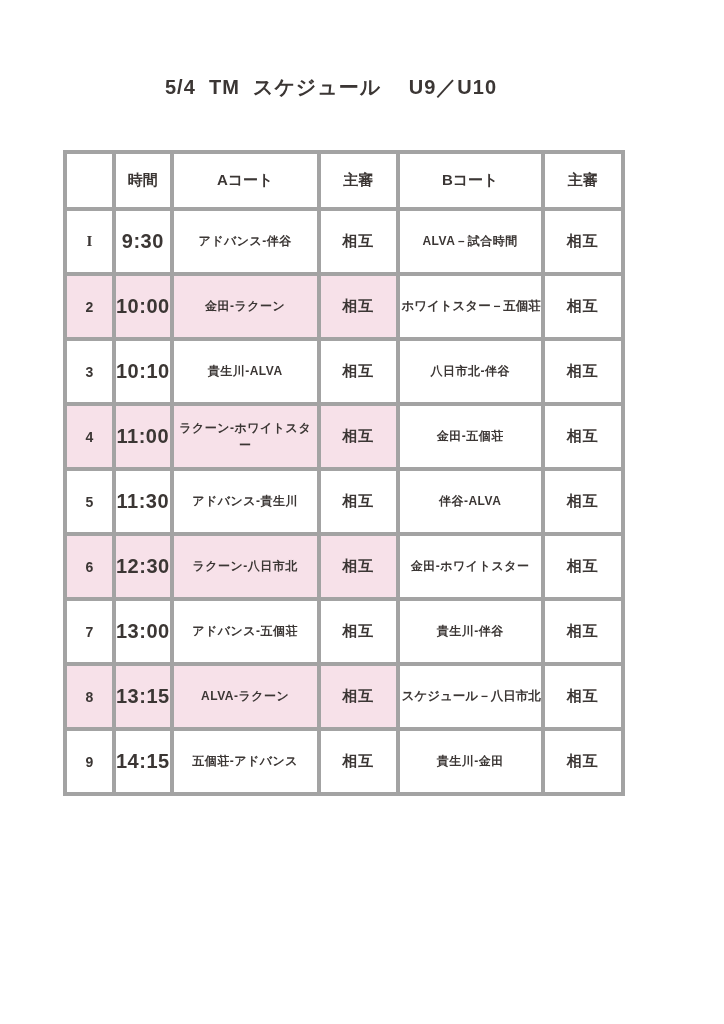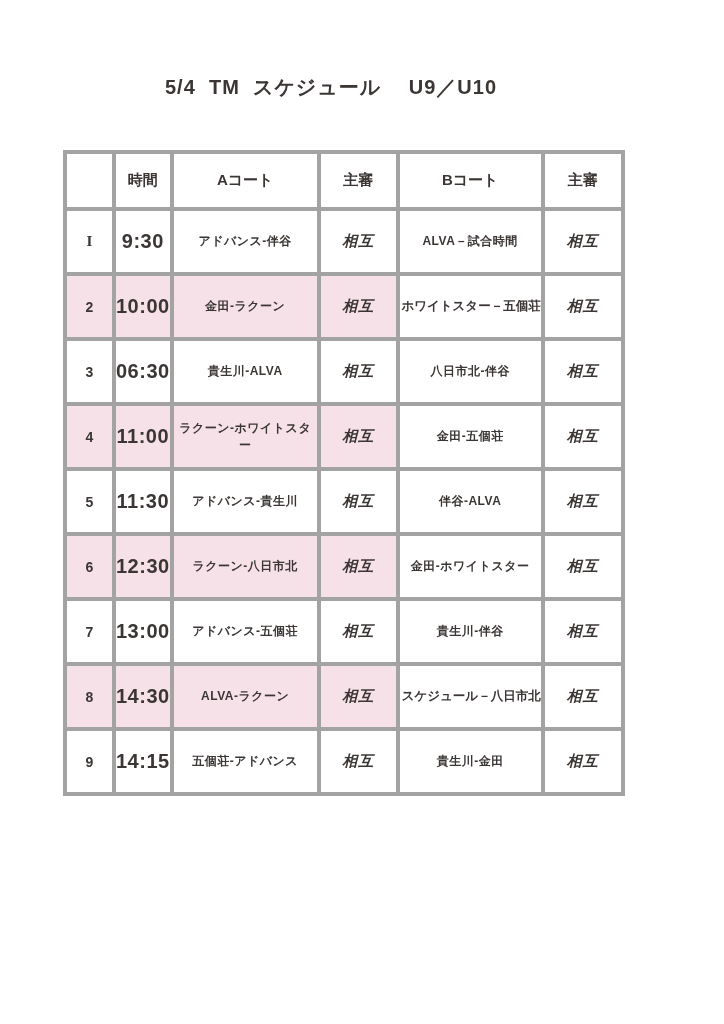--- a/index.html
+++ b/index.html
@@ -33,21 +33,21 @@
     padding: 0; overflow: hidden;
     background: #ffffff;
   }
   .schedule thead tr { height: 57px; }
   .schedule tbody tr { height: 65px; }
   .schedule th { font-size: 15px; }
   td.num   { font-size: 14px; }
   td.time  { font-size: 20px; letter-spacing: 0.5px; }
   td.court { font-size: 12px; letter-spacing: 0.5px; }
   td.court.small { font-size: 12.5px; letter-spacing: 0; text-align: right; }
-  td.ref   { font-size: 15px; letter-spacing: 1px; font-style: italic; }
+  td.ref   { font-size: 15px; letter-spacing: 1px; }
   td.hl    { background: #f7e1e9; }
   td.roman { font-family: "Liberation Serif", "DejaVu Serif", serif; font-size: 15px; }
 </style>
 </head>
 <body>
 
 <div class="page">
 
   <div class="title">5/4  TM  スケジュール　 U9／U10</div>
 
@@ -82,21 +82,21 @@
       <tr>
         <td class="num hl">2</td>
         <td class="time hl">10:00</td>
         <td class="court hl">金田-ラクーン</td>
         <td class="ref hl">相互</td>
         <td class="court small">ホワイトスター－五個荘</td>
         <td class="ref">相互</td>
       </tr>
       <tr>
         <td class="num">3</td>
-        <td class="time">06:30</td>
+        <td class="time">10:10</td>
         <td class="court">貴生川-ALVA</td>
         <td class="ref">相互</td>
         <td class="court">八日市北-伴谷</td>
         <td class="ref">相互</td>
       </tr>
       <tr>
         <td class="num hl">4</td>
         <td class="time hl">11:00</td>
         <td class="court hl">ラクーン-ホワイトスター</td>
         <td class="ref hl">相互</td>
@@ -122,21 +122,21 @@
       <tr>
         <td class="num">7</td>
         <td class="time">13:00</td>
         <td class="court">アドバンス-五個荘</td>
         <td class="ref">相互</td>
         <td class="court">貴生川-伴谷</td>
         <td class="ref">相互</td>
       </tr>
       <tr>
         <td class="num hl">8</td>
-        <td class="time hl">14:30</td>
+        <td class="time hl">13:15</td>
         <td class="court hl">ALVA-ラクーン</td>
         <td class="ref hl">相互</td>
         <td class="court small">スケジュール－八日市北</td>
         <td class="ref">相互</td>
       </tr>
       <tr>
         <td class="num">9</td>
         <td class="time">14:15</td>
         <td class="court">五個荘-アドバンス</td>
         <td class="ref">相互</td>

